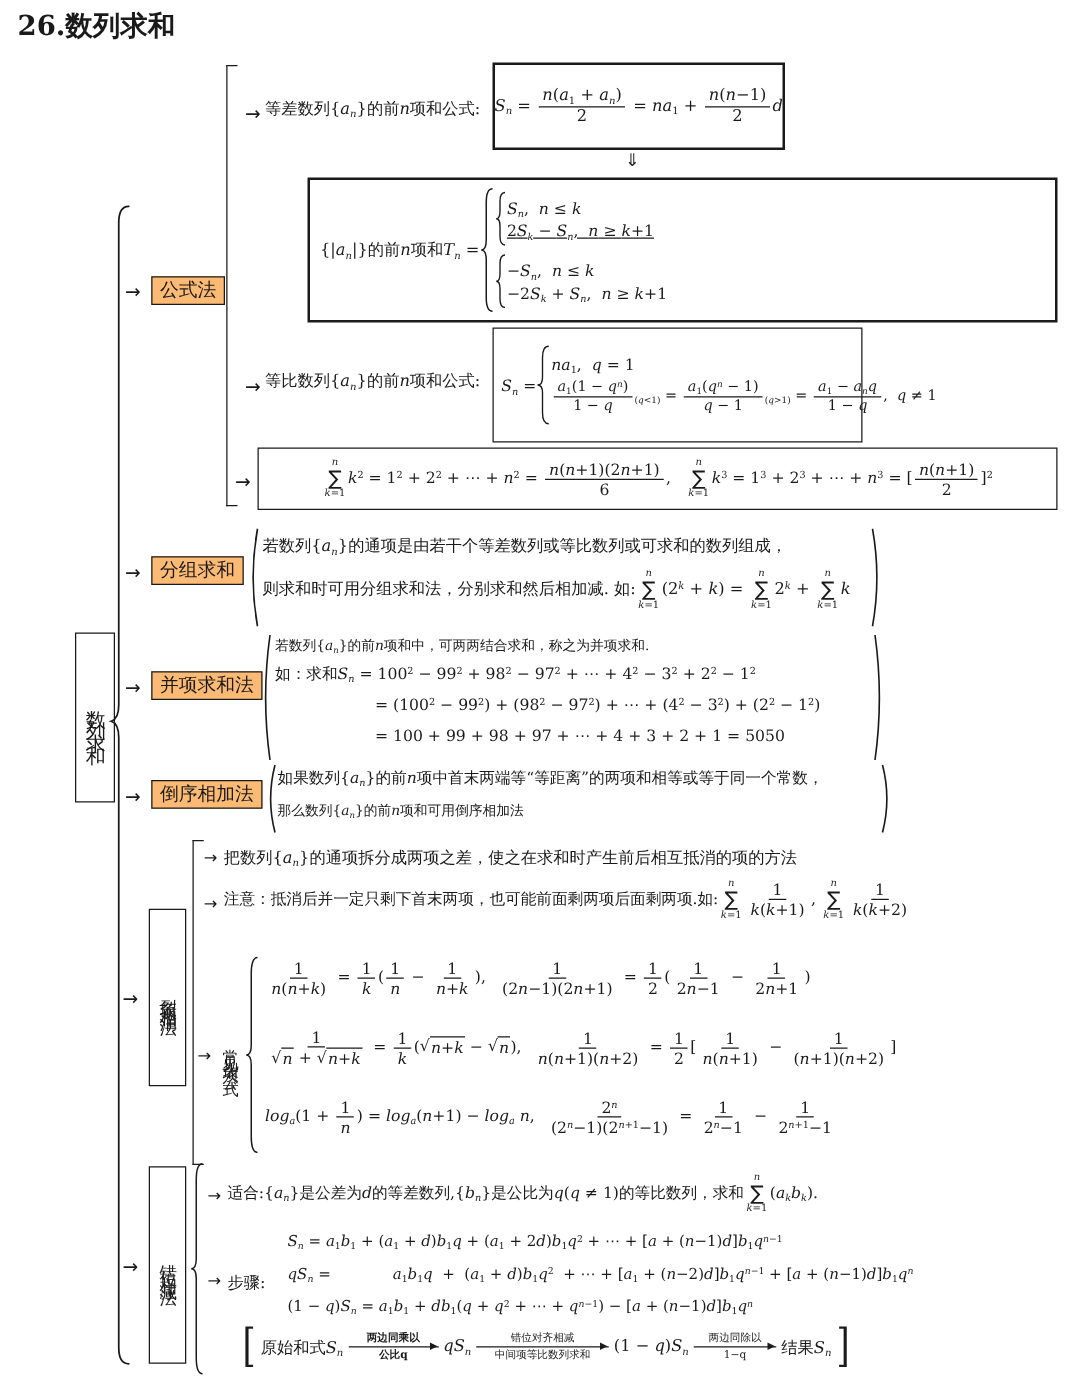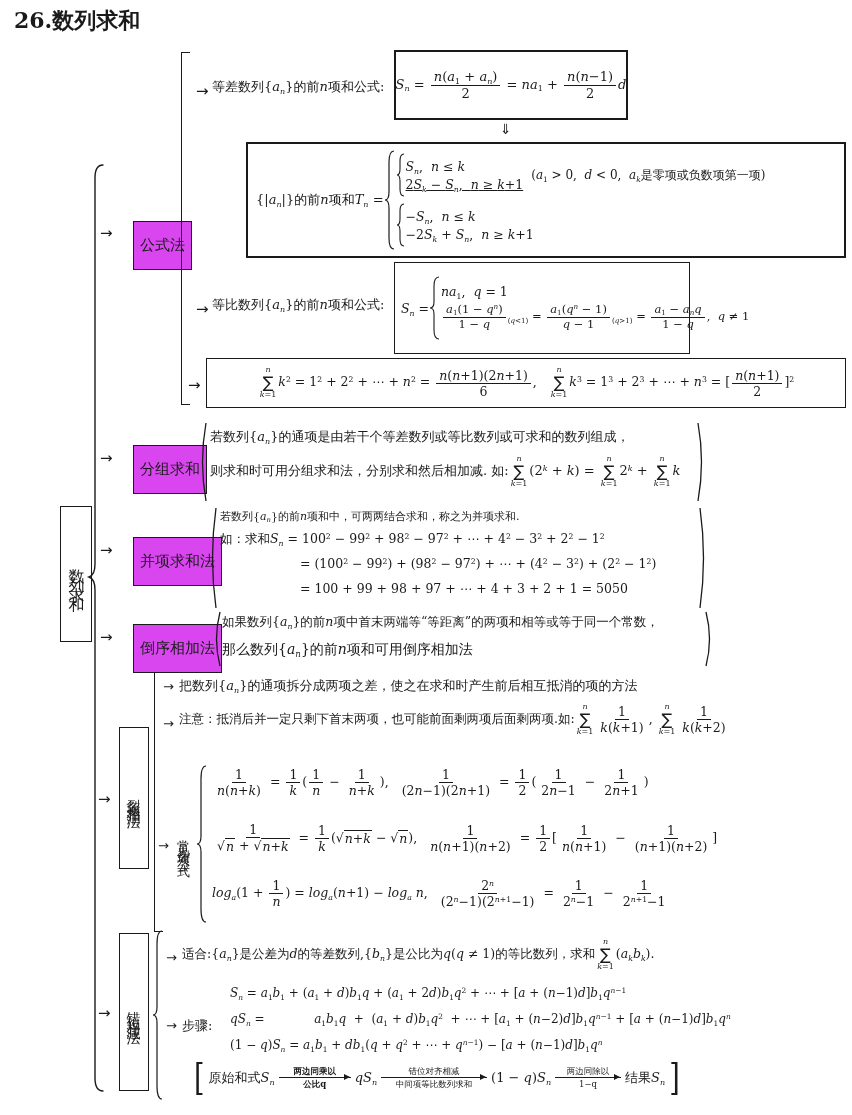--- a/index.html
+++ b/index.html
@@ -3,21 +3,21 @@
 <meta charset="utf-8">
 <style>
   html,body{margin:0;padding:0;background:#ffffff;}
   #canvas{position:relative;width:852px;height:1115px;background:#ffffff;overflow:hidden;
           color:#1a1a1a;font-family:"DejaVu Serif","DejaVu Sans",serif;}
   .abs{position:absolute;}
   .fm{font-family:"DejaVu Serif","DejaVu Sans",serif;white-space:pre;color:#1a1a1a;}
   .fm i{font-style:italic;}
   .cjk{font-family:"DejaVu Serif","DejaVu Sans",serif;color:#1a1a1a;white-space:pre;}
   .bx{border:1.7px solid #1a1a1a;box-sizing:border-box;background:#fff;}
-  .lblbox{border:1.6px solid #1a1a1a;padding:14px 6px;font-size:15px;background:#d946ef;white-space:nowrap;margin-left:12px;}
+  .lblbox{border:1.6px solid #1a1a1a;padding:1px 6px;font-size:15px;background:#fdba74;white-space:nowrap;}
   .hrow{display:flex;align-items:center;}
   .vcol{display:flex;flex-direction:column;justify-content:center;}
   .vtext{writing-mode:vertical-rl;text-orientation:upright;letter-spacing:6px;}
   .arrow{font-size:15px;font-family:"DejaVu Sans",sans-serif;color:#1a1a1a;}
   .lbracket{border-left:1.7px solid #1a1a1a;border-top:1.7px solid #1a1a1a;border-bottom:1.7px solid #1a1a1a;width:9px;box-sizing:border-box;}
   
   .frac{display:inline-flex;flex-direction:column;align-items:center;vertical-align:middle;margin:0 2px;line-height:1.2;text-align:center;}
   .frac .num{display:block;border-bottom:1px solid #1a1a1a;padding:0 3px;}
   .frac .den{display:block;padding:0 3px;}
   .sig{display:inline-flex;flex-direction:column;align-items:center;vertical-align:middle;line-height:1;margin:0 2px;}
@@ -68,21 +68,20 @@
     </svg>
     <div class="vcol" style="gap:6px;">
       <div class="hrow">
         <svg class="shape" width="10" height="44">
           <path d="M8,1 Q4,1 4,8 L4,16 Q4,22 1,22 Q4,22 4,28 L4,36 Q4,43 8,43" fill="none" stroke="#1a1a1a" stroke-width="1.1"></path>
         </svg>
         <div class="vcol" style="gap:3px;">
           <span class="fm" style="font-size:12.5px;"><span><i>S</i></span><sub><span><i>n</i></span></sub><span>,  <i>n</i> ≤ <i>k</i></span></span>
           <span class="fm" style="font-size:12.5px;text-decoration:underline;"><span>2<i>S</i></span><sub><span><i>k</i></span></sub><span> − <i>S</i></span><sub><span><i>n</i></span></sub><span>,  <i>n</i> ≥ <i>k</i>+1</span></span>
         </div>
-        <span class="fm" style="font-size:12px;margin-left:8px;"><span>(<i>a</i></span><sub><span>1</span></sub><span> &gt; 0,  <i>d</i> &lt; 0,  <i>a</i></span><sub><span><i>k</i></span></sub><span>是零项或负数项第一项)</span></span>
       </div>
       <div class="hrow">
         <svg class="shape" width="10" height="44">
           <path d="M8,1 Q4,1 4,8 L4,16 Q4,22 1,22 Q4,22 4,28 L4,36 Q4,43 8,43" fill="none" stroke="#1a1a1a" stroke-width="1.1"></path>
         </svg>
         <div class="vcol" style="gap:3px;">
           <span class="fm" style="font-size:12.5px;"><span>−<i>S</i></span><sub><span><i>n</i></span></sub><span>,  <i>n</i> ≤ <i>k</i></span></span>
           <span class="fm" style="font-size:12.5px;"><span>−2<i>S</i></span><sub><span><i>k</i></span></sub><span> + <i>S</i></span><sub><span><i>n</i></span></sub><span>,  <i>n</i> ≥ <i>k</i>+1</span></span>
         </div>
       </div>
@@ -130,21 +129,21 @@
   <svg class="abs shape" style="left:698px;top:506px;" width="12" height="104">
     <path d="M2,2 Q9,52 2,102" fill="none" stroke="#1a1a1a" stroke-width="1.3"></path>
   </svg>
 
   <span class="abs arrow" style="left:100px;top:628px;">→</span>
   <div class="abs lblbox cjk" style="left:121px;top:624px;">倒序相加法</div>
   <svg class="abs shape" style="left:210px;top:610px;" width="12" height="58">
     <path d="M10,2 Q3,29 10,56" fill="none" stroke="#1a1a1a" stroke-width="1.3"></path>
   </svg>
   <div class="abs fm" style="left:222px;top:614px;font-size:12.5px;"><span>如果数列{<i>a</i></span><sub><span><i>n</i></span></sub><span>}的前<i>n</i>项中首末两端等“等距离”的两项和相等或等于同一个常数，</span></div>
-  <div class="abs fm" style="left:222px;top:641px;font-size:14px;"><span>那么数列{<i>a</i></span><sub><span><i>n</i></span></sub><span>}的前<i>n</i>项和可用倒序相加法</span></div>
+  <div class="abs fm" style="left:222px;top:641px;font-size:11px;"><span>那么数列{<i>a</i></span><sub><span><i>n</i></span></sub><span>}的前<i>n</i>项和可用倒序相加法</span></div>
   <svg class="abs shape" style="left:704px;top:610px;" width="12" height="58">
     <path d="M2,2 Q9,29 2,56" fill="none" stroke="#1a1a1a" stroke-width="1.3"></path>
   </svg>
 
   <span class="abs arrow" style="left:98px;top:790px;">→</span>
   <div class="abs bx vcol" style="left:119px;top:727px;width:30px;height:142px;align-items:center;">
     <span class="vtext cjk" style="font-size:14px;letter-spacing:4px;">裂项相消法</span>
   </div>
   <div class="abs lbracket" style="left:154px;top:672px;height:260px;"></div>
 

